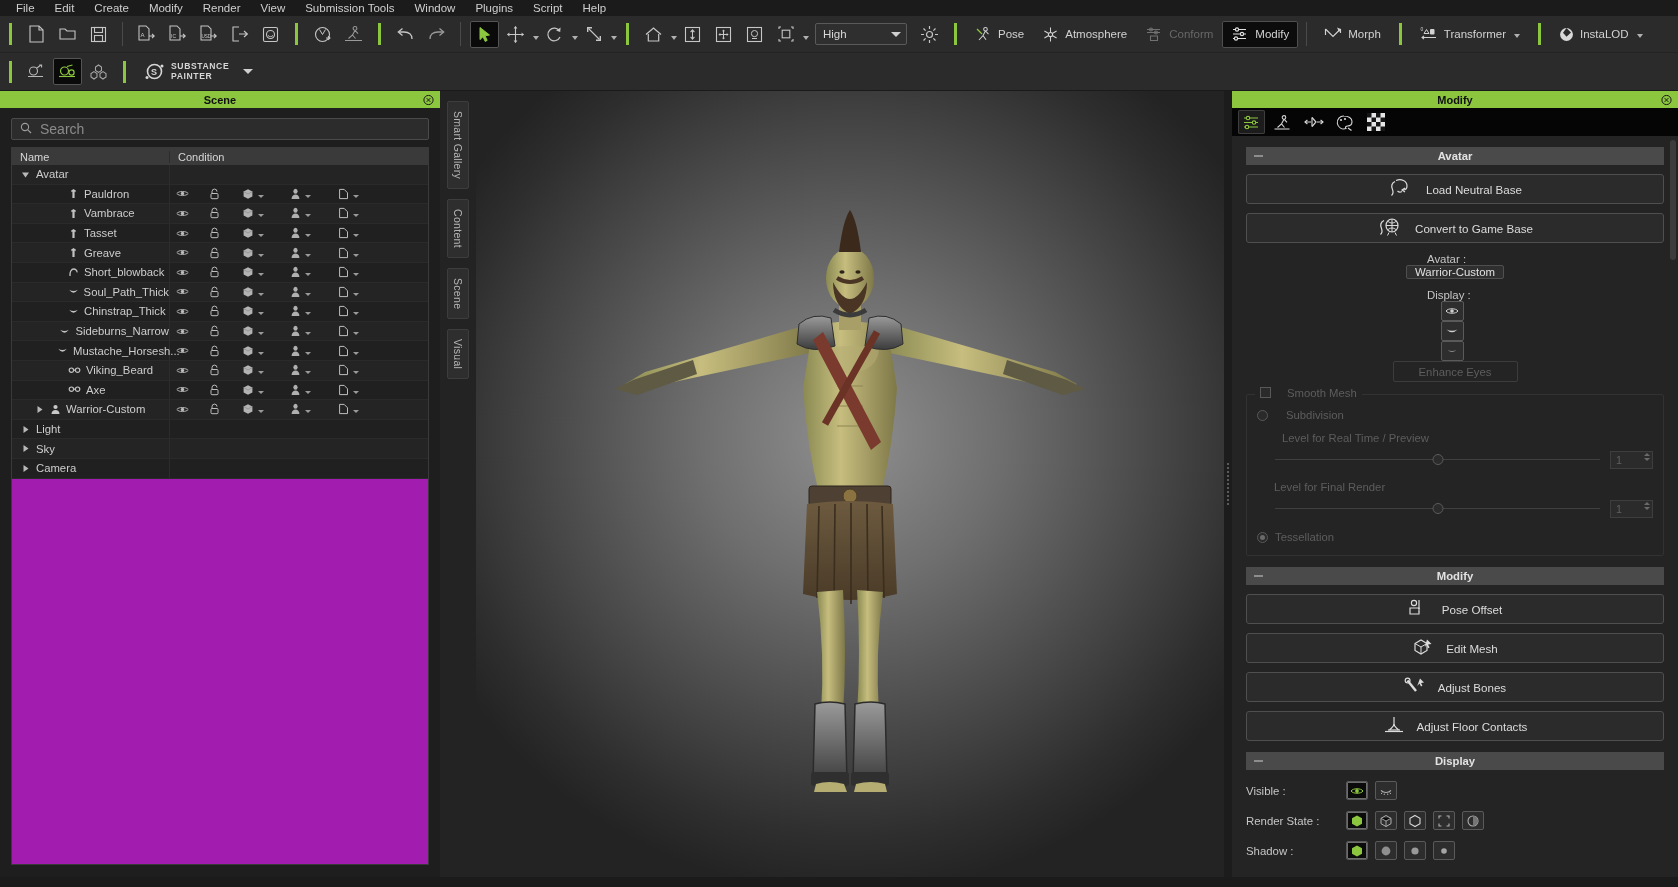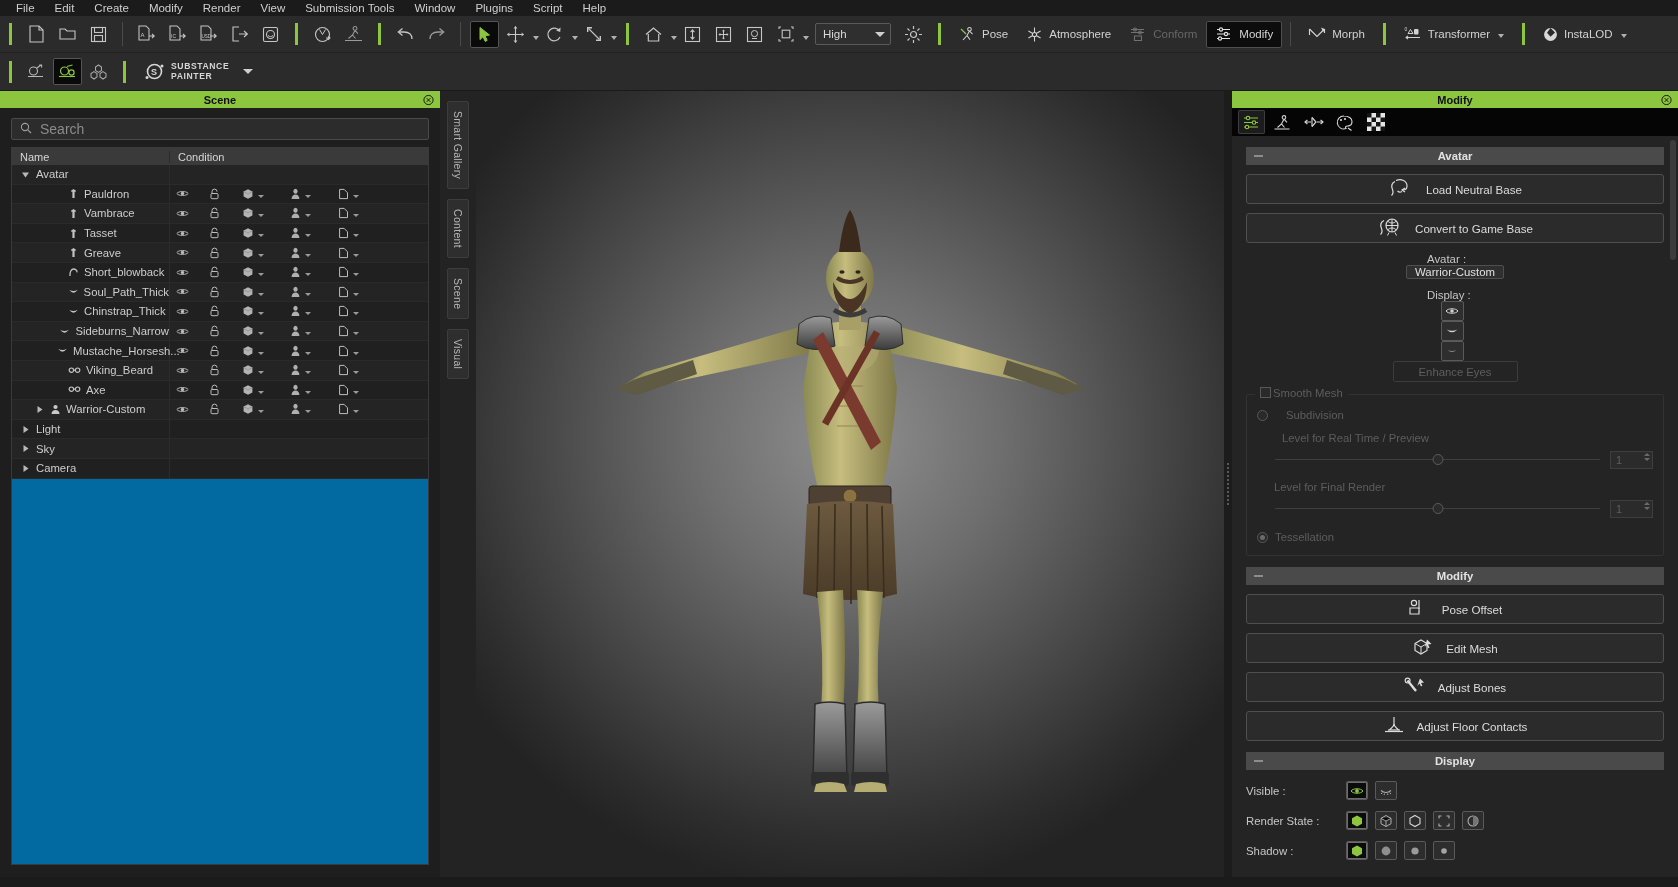--- a/index.html
+++ b/index.html
@@ -26,41 +26,41 @@
           border-radius:2px; margin:0 1px; flex:none; }
   .tbtn.active { background:#0a0a0a; box-shadow:inset 0 0 0 1px #555; }
   .tbtn svg { display:block; }
   .caret { width:0;height:0;border-left:3.5px solid transparent;border-right:3.5px solid transparent;
            border-top:4px solid #b0b0b0; margin-left:2px; margin-top:7px; flex:none;}
   .labelbtn { display:flex; align-items:center; gap:6px; height:27px; padding:0 9px; border-radius:2px;
               font-size:11.5px; color:#d2d2d2; white-space:nowrap; flex:none; }
   .labelbtn.on { background:#0c0c0c; box-shadow:inset 0 0 0 1px #4f4f4f; }
   .labelbtn.dim { color:#676767; }
   .labelbtn.dim svg { opacity:.42; }
-  .combo { width:76px; height:22px; background:#2f2f2f; border:1px solid #5a5a5a; border-radius:2px;
+  .combo { width:92px; height:22px; background:#2f2f2f; border:1px solid #5a5a5a; border-radius:2px;
            display:flex; align-items:center; padding:0 5px; font-size:11.5px; color:#d8d8d8; flex:none;
            justify-content:space-between; margin-left:6px; }
   .combo .cv { padding-left:2px; }
   .spcaret { width:0;height:0;border-left:5px solid transparent;border-right:5px solid transparent;border-top:5px solid #cfcfcf;}
   .spname { font-size:8.6px; line-height:9.4px; letter-spacing:.6px; color:#d6d6d6; font-weight:bold; }
 
   
   .body { flex:1; display:flex; min-height:0; background:#1c1c1c; }
 
   
   .leftpanel { width:440px; background:#1e1e1e; display:flex; flex-direction:column; flex:none; }
   .panelhead { height:17px; background:#8cc63e; color:#101010; font-size:11px; font-weight:bold;
                display:flex; align-items:center; justify-content:center; position:relative; flex:none;}
   .panelhead .closeic { position:absolute; right:6px; top:50%; transform:translateY(-50%);
                         width:11px;height:11px; }
   .searchwrap { padding:10px 11px 7px 11px; }
   .searchbox { height:22px; background:#2c2c2c; border:1px solid #4a4a4a; border-radius:2px;
                display:flex; align-items:center; gap:8px; padding:0 8px; }
   .searchbox .ph { font-size:14px; color:#8b8b8b; }
-  .treewrap { margin:0 11px; border:1px solid #3a3a3a; background:#0369a1; flex:1; min-height:0; overflow:hidden;}
+  .treewrap { margin:0 11px; border:1px solid #3a3a3a; background:#a21caf; flex:1; min-height:0; overflow:hidden;}
   .treehead { display:flex; height:17px; background:#3a3a3a; font-size:11px; color:#d6d6d6; align-items:center;}
   .treehead .c1 { width:158px; padding-left:8px; border-right:1px solid #2c2c2c;}
   .treehead .c2 { padding-left:8px; flex:1;}
   .trow { display:flex; height:19.6px; align-items:center; border-bottom:1px solid #2a2a2a; font-size:11.3px; color:#cdcdcd;}
   .trow:nth-child(odd) { background:#242424; }
   .trow:nth-child(even) { background:#202020; }
   .trow .nc { width:158px; display:flex; align-items:center; gap:5px; border-right:1px solid #2c2c2c; height:100%; }
   .trow .cond { flex:1; display:flex; align-items:center; gap:0px; padding-left:6px; }
   .tw { display:inline-block; width:11px; text-align:center; }
   .ic { display:flex; align-items:center; justify-content:center; }
@@ -101,21 +101,21 @@
             font-size:11.6px; color:#dcdcdc; }
   .fieldrow { display:flex; align-items:center; margin-top:10px; font-size:11.4px; color:#c6c6c6;flex-direction:column;}
   .fieldrow .lbl { width:56px; flex:none; }
   .textfield { flex:1; height:21px; background:#2f2f2f; border:1px solid #4f4f4f; border-radius:2px;
                display:flex; align-items:center; padding:0 8px; font-size:11.4px; color:#e0e0e0;}
   .sqbtn { width:23px; height:20px; border:1px solid #5a5a5a; background:#2e2e2e; border-radius:2px;
            display:flex; align-items:center; justify-content:center; margin-right:6px; }
   .ghostbtn { height:21px; border:1px solid #3c3c3c; border-radius:2px; color:#5e5e5e; font-size:11.3px;
               display:flex; align-items:center; justify-content:center; width:125px; }
   .groupbox { border:1px solid #323232; border-radius:2px; margin-top:12px; padding:0 10px 12px 10px; position:relative;}
-  .gb-legend { position:absolute; top:-8px; left:8px; background:#242424; padding:0 5px; display:flex; align-items:flex-start; gap:2px;}
+  .gb-legend { position:absolute; top:-8px; left:8px; background:#242424; padding:0 5px; display:flex; align-items:flex-start; gap:16px;}
   .chk { width:11px;height:11px;border:1px solid #585858; background:#2a2a2a; }
   .dimtxt { color:#5d5d5d; font-size:11.3px; }
   .radio { width:11px;height:11px;border:1px solid #585858; border-radius:50%; background:#2a2a2a; display:inline-block;}
   .radio.f::after{ content:''; display:block; width:5px;height:5px;border-radius:50%;background:#6a6a6a;margin:2px auto;}
   .slrow { margin-top:7px; display:flex; align-items:center; gap:10px; }
   .slider { flex:1; height:12px; position:relative; }
   .slider .track { position:absolute; left:0; right:0; top:5px; height:1px; background:#3f3f3f;}
   .slider .knob { position:absolute; left:50%; top:0; width:11px;height:11px;border-radius:50%;
                   border:1px solid #5b5b5b; background:#2b2b2b; transform:translateX(-50%);}
   .spin { width:43px; height:18px; border:1px solid #3e3e3e; background:#2b2b2b; display:flex;

